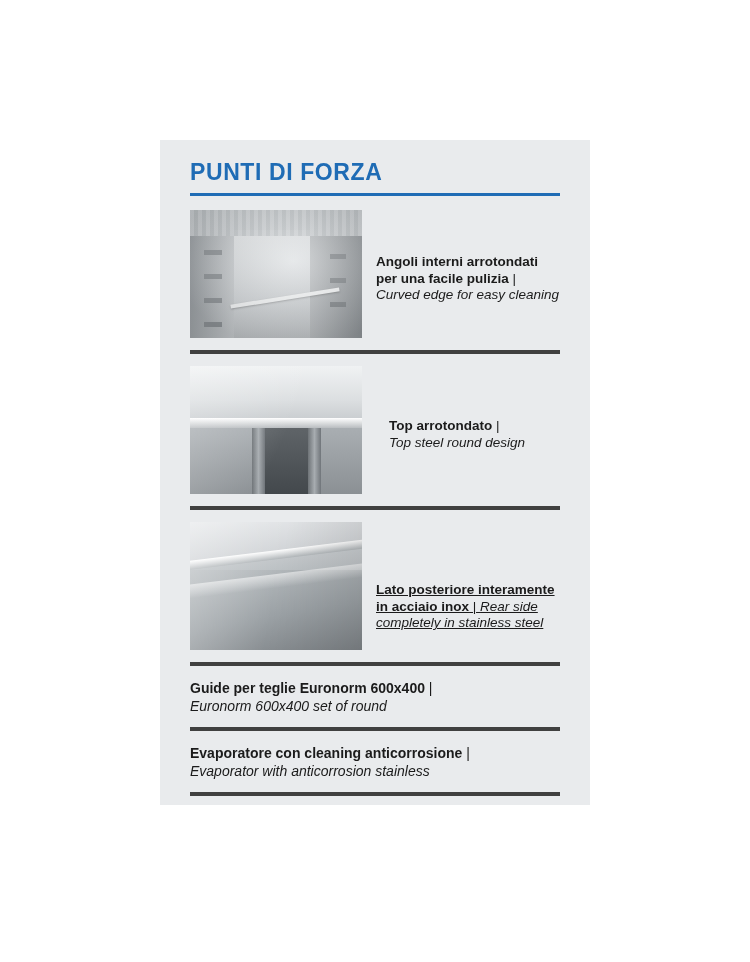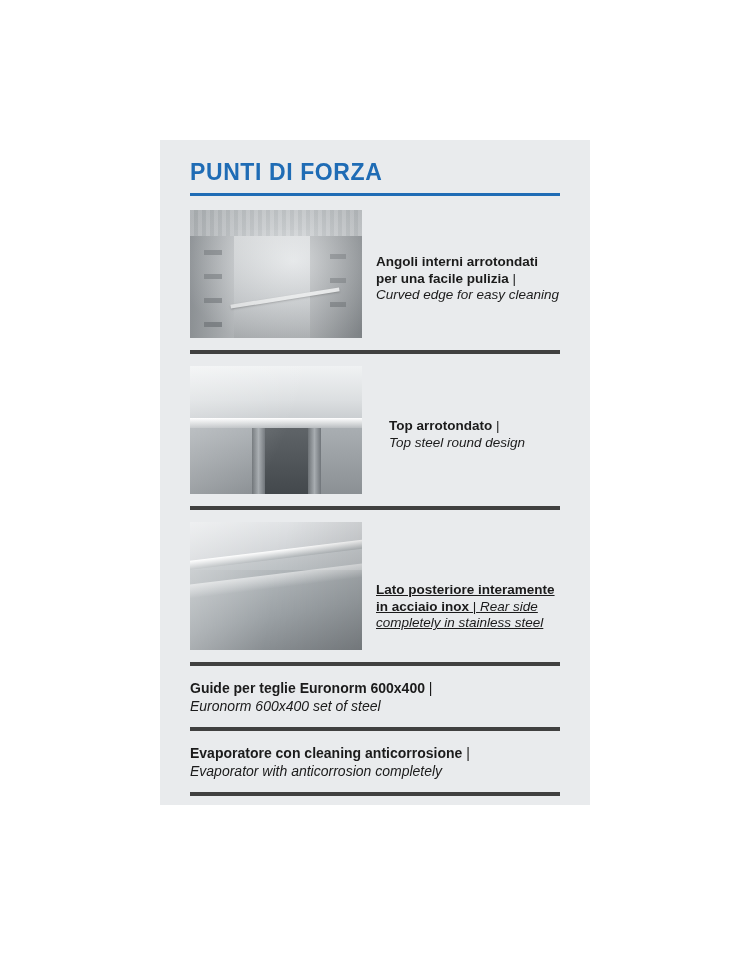--- a/index.html
+++ b/index.html
@@ -258,24 +258,24 @@
         <div class="band"></div>
         <div class="glare"></div>
       </div>
       <div class="feature-text">
         <span class="it">Lato posteriore interamente in acciaio inox</span><span class="sep"> | </span><span class="en">Rear side completely in stainless steel</span>
       </div>
     </div>
 
     <div class="feature-row no-image">
       <div class="feature-text">
-        <span class="it">Guide per teglie Euronorm 600x400</span><span class="sep"> | </span><br><span class="en">Euronorm 600x400 set of steel</span>
+        <span class="it">Guide per teglie Euronorm 600x400</span><span class="sep"> | </span><br><span class="en">Euronorm 600x400 set of round</span>
       </div>
     </div>
 
     <div class="feature-row no-image">
       <div class="feature-text">
-        <span class="it">Evaporatore con cleaning anticorrosione</span><span class="sep"> | </span><br><span class="en">Evaporator with anticorrosion completely</span>
+        <span class="it">Evaporatore con cleaning anticorrosione</span><span class="sep"> | </span><br><span class="en">Evaporator with anticorrosion stainless</span>
       </div>
     </div>
 
   </div>
 </div>
 
 </body></html>

